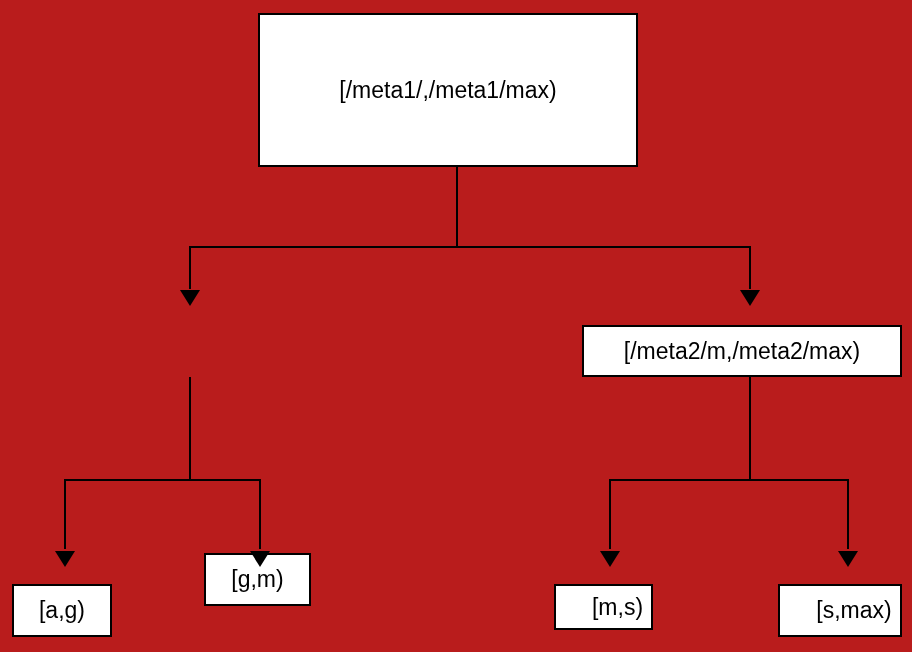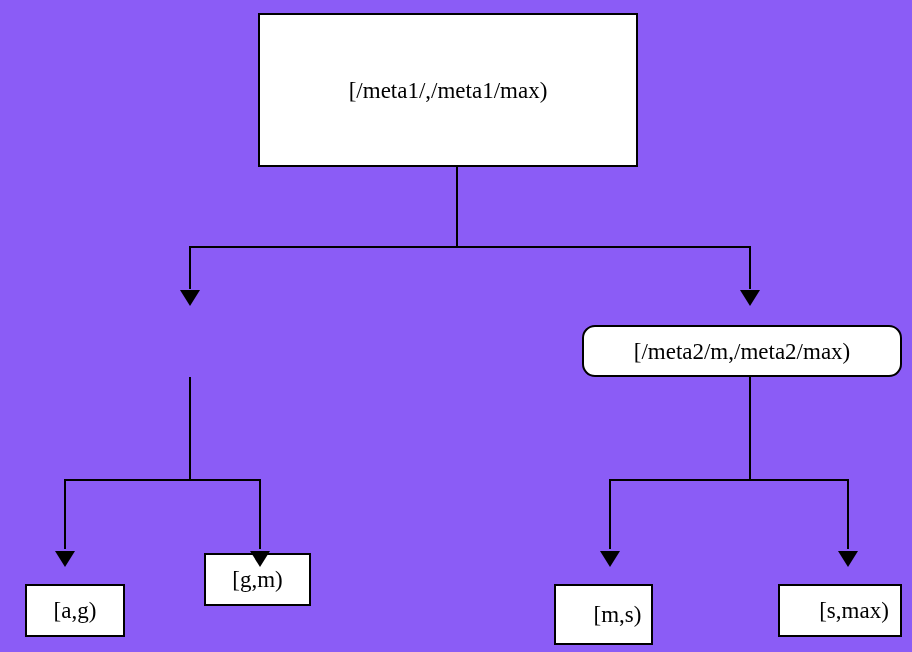--- a/index.html
+++ b/index.html
@@ -4,22 +4,22 @@
 <style>
   html, body {
     margin: 0;
     padding: 0;
     background: #ffffff;
   }
   .canvas {
     position: relative;
     width: 912px;
     height: 652px;
-    background: #8b5cf6;
-    font-family: Liberation Serif, serif;
+    background: #b91c1c;
+    font-family: Liberation Sans, sans-serif;
     color: #000000;
     overflow: hidden;
   }
   .node {
     position: absolute;
     box-sizing: border-box;
     border: 2px solid #000000;
     background: #ffffff;
     display: flex;
     align-items: center;
@@ -39,24 +39,24 @@
     width: 0;
     height: 0;
     border-left: 10px solid transparent;
     border-right: 10px solid transparent;
     border-top: 16px solid #000000;
   }
 
   
   .node-root     { left: 258px; top: 13px;  width: 380px; height: 154px; }
   .node-l2-left  { left: 22px;  top: 325px; width: 322px; height: 52px; }
-  .node-l2-right { left: 582px; top: 325px; width: 320px; height: 52px; border-radius: 13px; }
-  .node-leaf-ag   { left: 25px;   top: 584px; width: 100px; height: 53px; justify-content: center; }
+  .node-l2-right { left: 582px; top: 325px; width: 320px; height: 52px; }
+  .node-leaf-ag   { left: 12px;   top: 584px; width: 100px; height: 53px; justify-content: center; }
   .node-leaf-gm   { left: 204px; top: 553px; width: 107px;  height: 53px; }
-  .node-leaf-ms   { left: 554px; top: 584px; width: 99px;  height: 61px; padding-left: 28px; }
+  .node-leaf-ms   { left: 554px; top: 584px; width: 99px;  height: 46px; padding-left: 28px; }
   .node-leaf-smax { left: 778px; top: 584px; width: 124px; height: 53px; padding-left: 28px; }
 
   
   .edge-root-stem      { left: 456px; top: 167px; height: 81px; }
   .edge-l1-bar         { left: 189px; top: 246px; width: 562px; }
   .edge-l1-drop-left   { left: 189px; top: 246px; height: 43px; }
   .edge-l1-drop-right  { left: 749px; top: 246px; height: 43px; }
   .arrow-l2-left       { left: 180px; top: 290px; }
   .arrow-l2-right      { left: 740px; top: 290px; }
 

